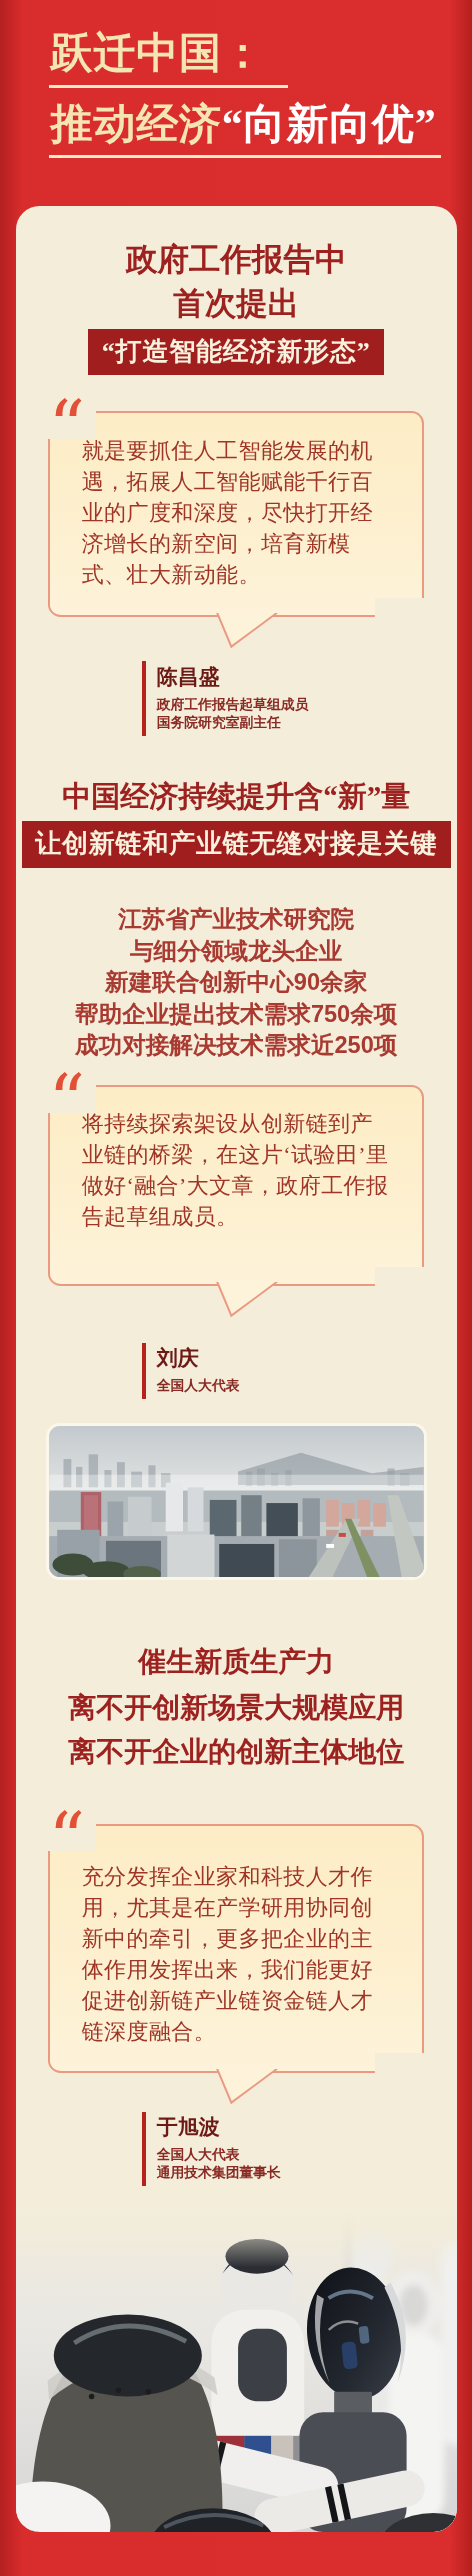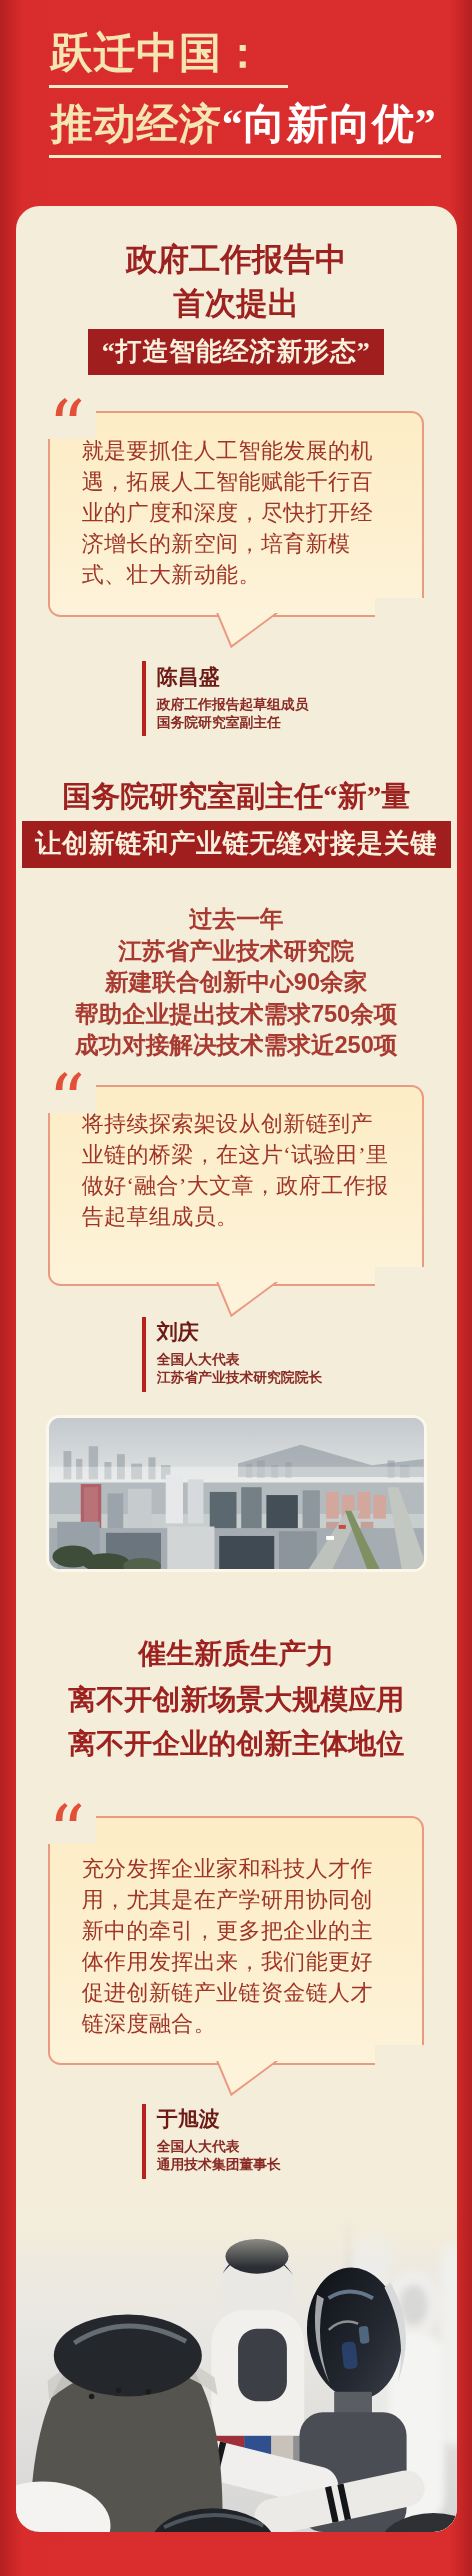--- a/index.html
+++ b/index.html
@@ -41,21 +41,21 @@
     font-family:"Liberation Serif","DejaVu Serif",serif;}
   .q-open,.q-close{position:absolute;display:block;height:46px;width:58px;overflow:hidden;
     color:#e25037;font-size:72px;line-height:68px;font-family:"DejaVu Serif",serif;
     background:#f3edda;text-align:center;}
   .q-open{top:-20.5px;left:-12.6px;}
   .q-close{bottom:-23.6px;right:-11px;line-height:15.7px;height:41px;}
   .tail{position:absolute;left:44%;bottom:-34px;width:66px;height:36px;}
   
   .speaker{margin:44px 0 0 126px;text-align:left;border-left:4.7px solid #b7221d;
     padding:2.4px 0 3.9px 11px;font-family:"Liberation Sans","DejaVu Sans",sans-serif;}
-  .speaker.sp2{margin-top:31px;}
+  .speaker.sp2{margin-top:57px;}
   .speaker.sp3{margin-top:39px;}
   .sp-name{font-size:21px;font-weight:700;color:#6d1a17;line-height:1.25;margin-bottom:5.5px;}
   .sp-role{font-size:13.8px;font-weight:600;color:#8a2a24;line-height:1.33;}
   
   .photo-city{display:block;width:375px;height:151px;margin:23.6px auto 0;border-radius:14px;
     border:3.1px solid #fbf7ea;overflow:hidden;background:#cfd3d5;}
   .photo-city svg{display:block;}
   .photo-robots{position:absolute;left:0;bottom:0;width:441px;height:323px;
     border-radius:0 0 23.6px 23.6px;overflow:hidden;}
   .photo-robots svg{display:block;}
@@ -90,46 +90,45 @@
         <path d="M4 0 L22 43 L80 0" fill="#fdf3da" stroke="#ea9a81" stroke-width="2.5" stroke-linecap="round"></path>
       </svg>
     </div>
 
     <div class="speaker">
       <div class="sp-name">陈昌盛</div>
       <div class="sp-role">政府工作报告起草组成员</div>
       <div class="sp-role">国务院研究室副主任</div>
     </div>
 
-    <div class="h-red s2-h">国务院研究室副主任“新”量</div>
+    <div class="h-red s2-h">中国经济持续提升含“新”量</div>
     <div>
       <span class="banner wide">让创新链和产业链无缝对接是关键</span>
     </div>
 
     <div class="para">
-      <div>过去一年</div>
       <div>江苏省产业技术研究院</div>
+      <div>与细分领域龙头企业</div>
       <div>新建联合创新中心90余家</div>
       <div>帮助企业提出技术需求750余项</div>
       <div>成功对接解决技术需求近250项</div>
     </div>
 
     <div class="bubble b2">
       <span class="q-open">“</span>
       <div class="q-text">将持续探索架设从创新链到产业链的桥梁，在这片‘试验田’里做好‘融合’大文章，政府工作报告起草组成员。</div>
       <span class="q-close">”</span>
       <svg class="tail" viewBox="0 0 84 46">
         <path d="M4 0 L22 43 L80 0" fill="#fdf3da" stroke="#ea9a81" stroke-width="2.5" stroke-linecap="round"></path>
       </svg>
     </div>
 
     <div class="speaker sp2">
       <div class="sp-name">刘庆</div>
       <div class="sp-role">全国人大代表</div>
-      <div class="sp-role">江苏省产业技术研究院院长</div>
     </div>
 
     <div class="photo-city">
       <svg width="375" height="151" viewBox="0 0 476 192">
         <defs>
           <linearGradient id="skyG" x1="0" y1="0" x2="0" y2="1">
             <stop offset="0" stop-color="#c3c9cd"></stop>
               <stop offset="1" stop-color="#e5e7e6"></stop>
           </linearGradient>
         </defs>

